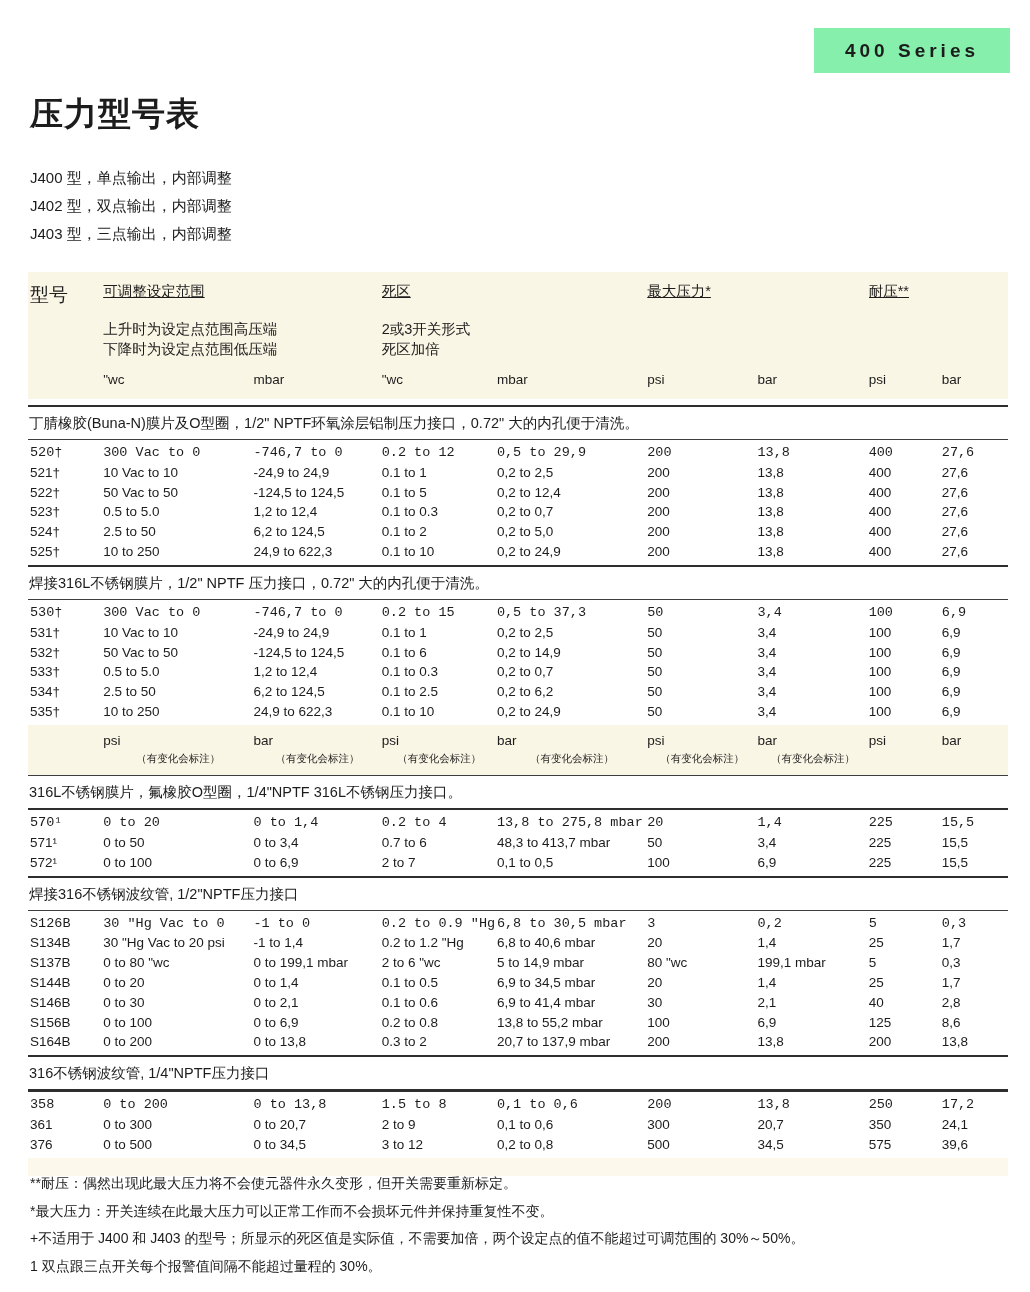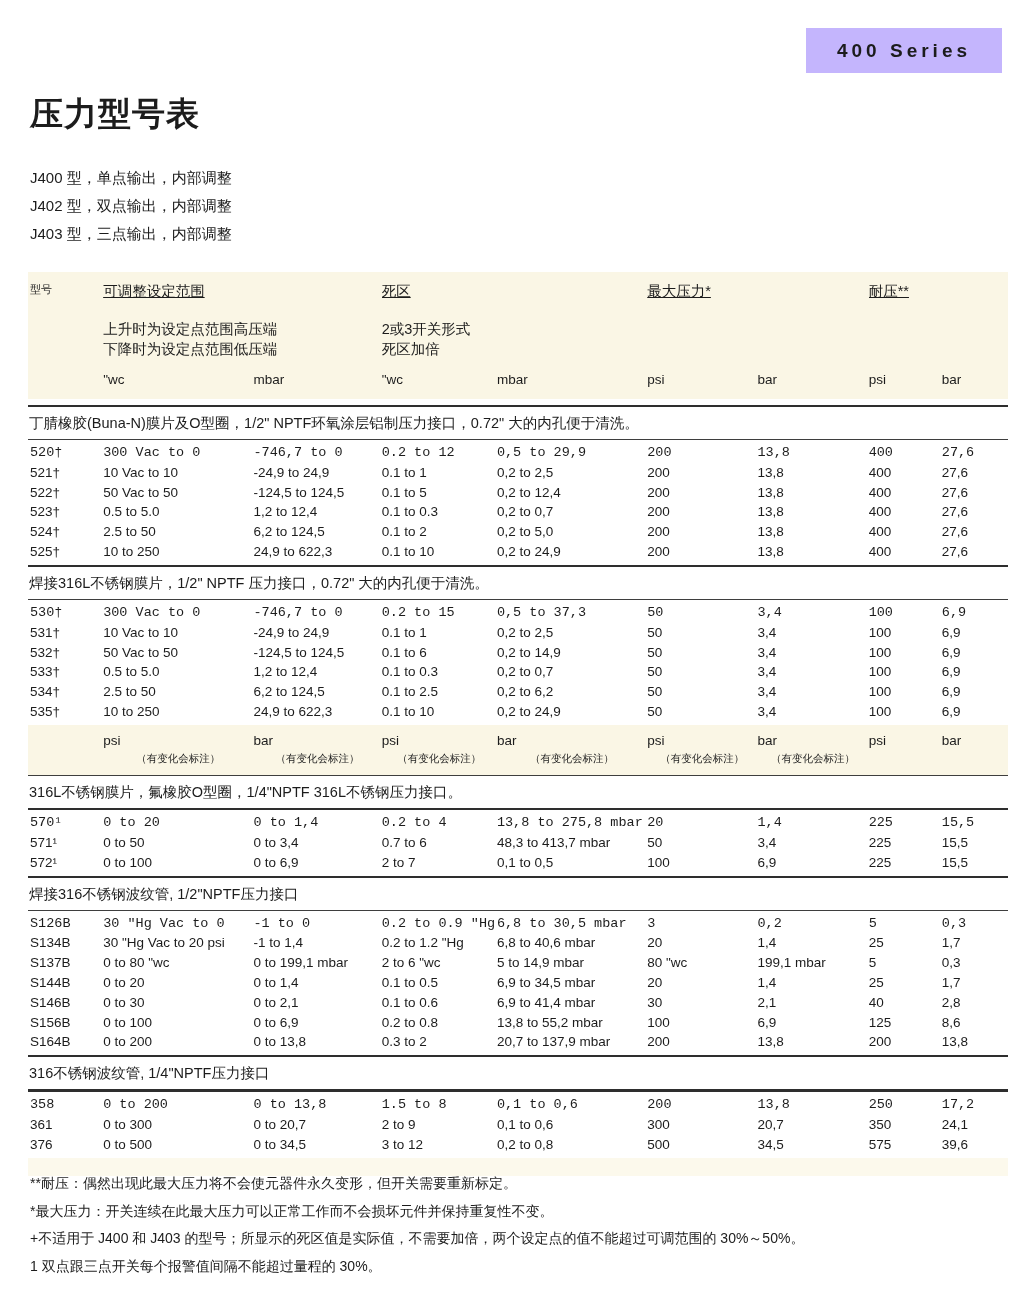--- a/index.html
+++ b/index.html
@@ -5,37 +5,37 @@
   * { box-sizing: border-box; margin: 0; padding: 0; }
   html, body { background: #ffffff; }
   body {
     width: 1030px; height: 1292px;
     font-family: "Liberation Sans", sans-serif;
     color: #1c1c1c;
   }
   .page { position: relative; width: 1030px; height: 1292px; background: #fff; overflow: hidden; }
 
   .badge {
-    position: absolute; top: 28px; right: 28px;
+    position: absolute; top: 28px; right: 20px;
     width: 196px; height: 45px;
-    background: #c4b5fd;
+    background: #86efac;
     display: flex; align-items: center; justify-content: center;
     font-weight: bold; font-size: 19px; letter-spacing: 4px;
   }
 
   .title { position: absolute; top: 92px; left: 30px; font-size: 33px; font-weight: bold; letter-spacing: 1px; }
 
   .models { position: absolute; top: 164px; left: 30px; font-size: 15px; line-height: 28px; }
 
   .table-wrap { position: absolute; top: 272px; left: 28px; width: 980px; }
   table { border-collapse: collapse; table-layout: fixed; width: 980px; }
   td { vertical-align: top; text-align: left; padding: 0; overflow: hidden; }
 
   thead td { background: #faf6e5; }
-  .hm { padding: 10px 0 0 2px; font-size: 11px; }
+  .hm { padding: 10px 0 0 2px; font-size: 19px; }
   .hg { padding-top: 10px; }
   .ht { font-size: 14.5px; margin-bottom: 18px; text-decoration: underline; }
   .hl { font-size: 14.5px; line-height: 20px; }
   .hu { padding: 13px 0 12px 0; font-size: 13.5px; }
   .hu:first-child { padding-left: 2px; }
 
   .spacer td { height: 7px; background: #fff; }
 
   .sec { font-size: 14.5px; padding: 7px 0 6px 1px; white-space: nowrap; }
   .bt2 { border-top: 2px solid #2e2e2e; }

